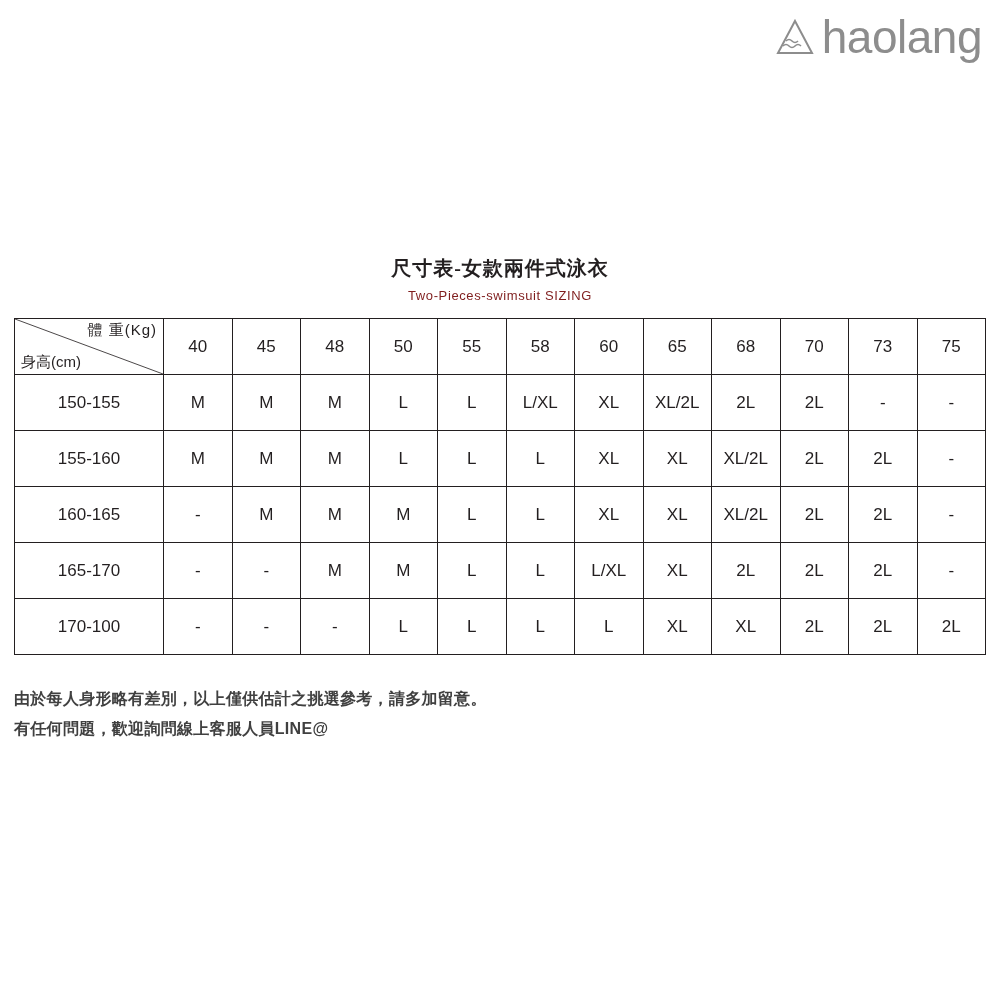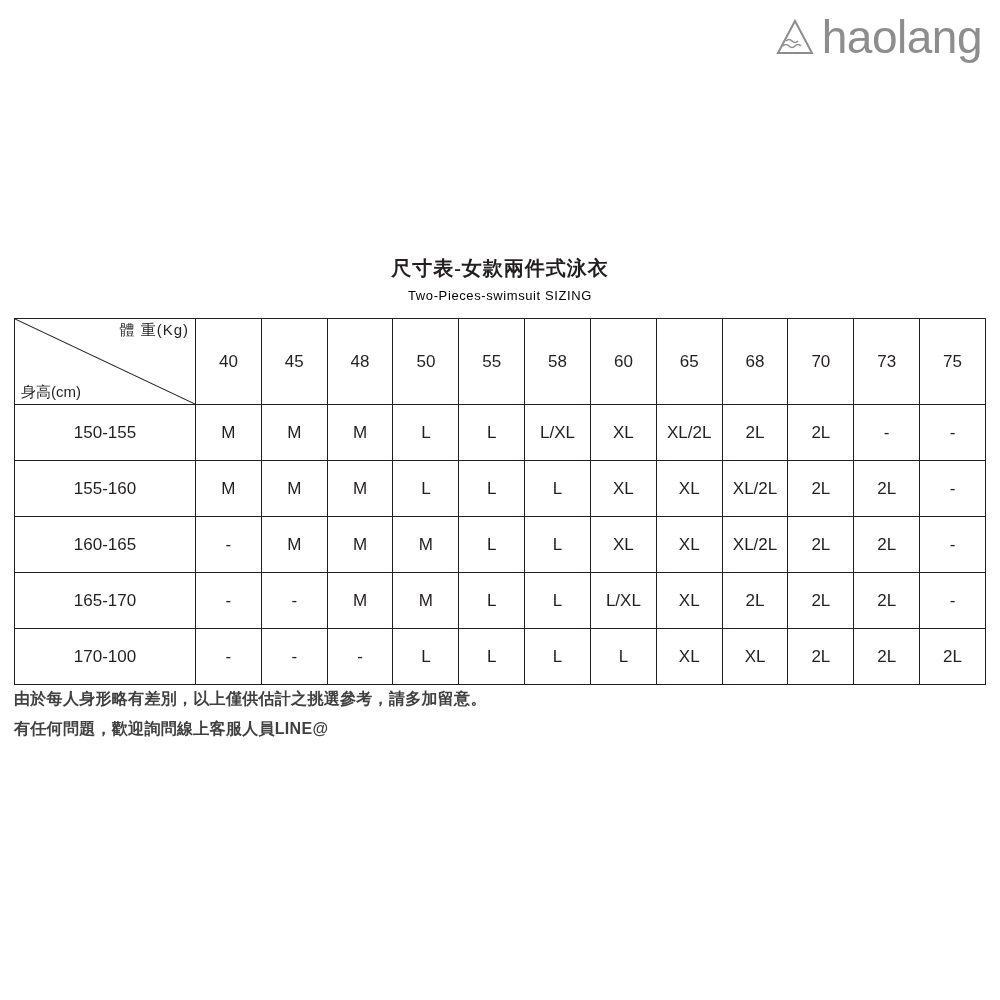--- a/index.html
+++ b/index.html
@@ -50,21 +50,21 @@
   .title-main {
     font-size: 20px;
     font-weight: bold;
     letter-spacing: 1px;
     color: #231f20;
     font-family: Liberation Serif, serif;
   }
   .title-sub {
     margin-top: 6px;
     font-size: 13px;
-    color: #000000;
+    color: #7f1d1d;
     letter-spacing: 0.6px;
   }
 
   
   .table-wrap {
     position: absolute;
     top: 318px;
     left: 14px;
     width: 972px;
   }
@@ -77,21 +77,21 @@
     border: 1px solid #231f20;
     text-align: center;
     vertical-align: middle;
     font-size: 17px;
     color: #231f20;
     height: 53px;
   }
   
   td.corner {
     position: relative;
-    padding: 16px;
+    padding: 0;
     height: 86px;
     width: 148px;
     margin-top: 32px;
   }
   td.corner svg {
     position: absolute;
     inset: 0;
     width: 100%;
     height: 100%;
   }

